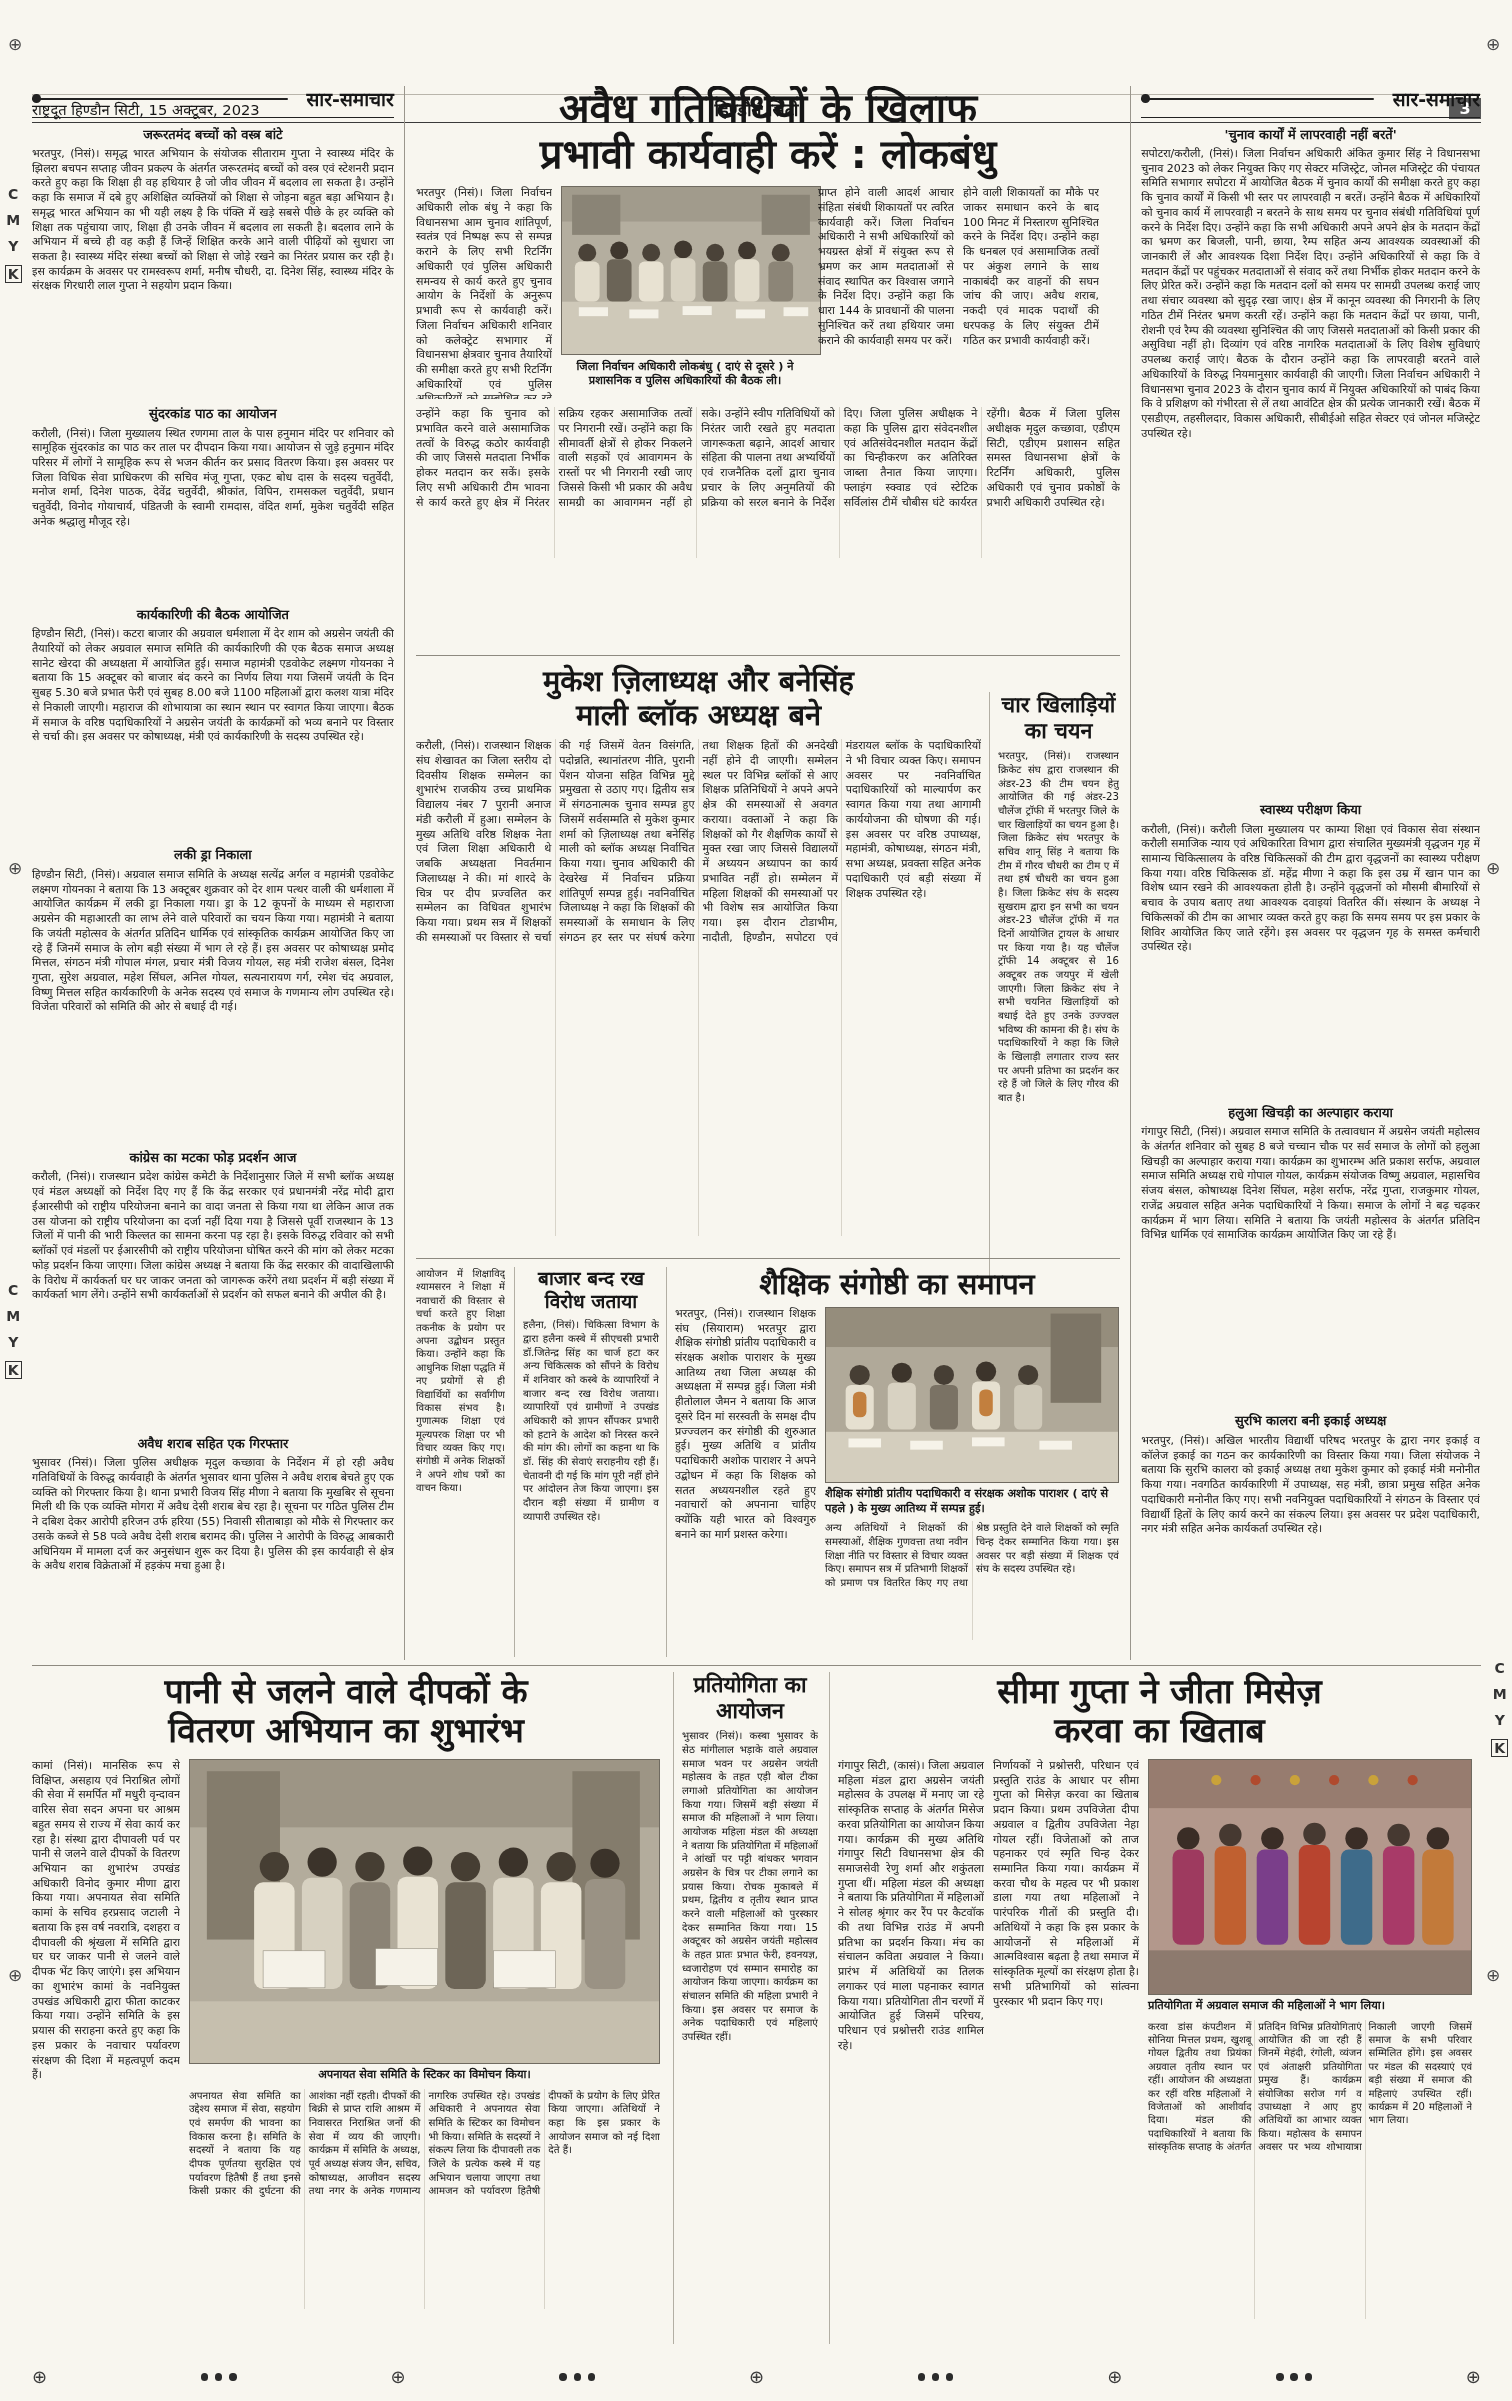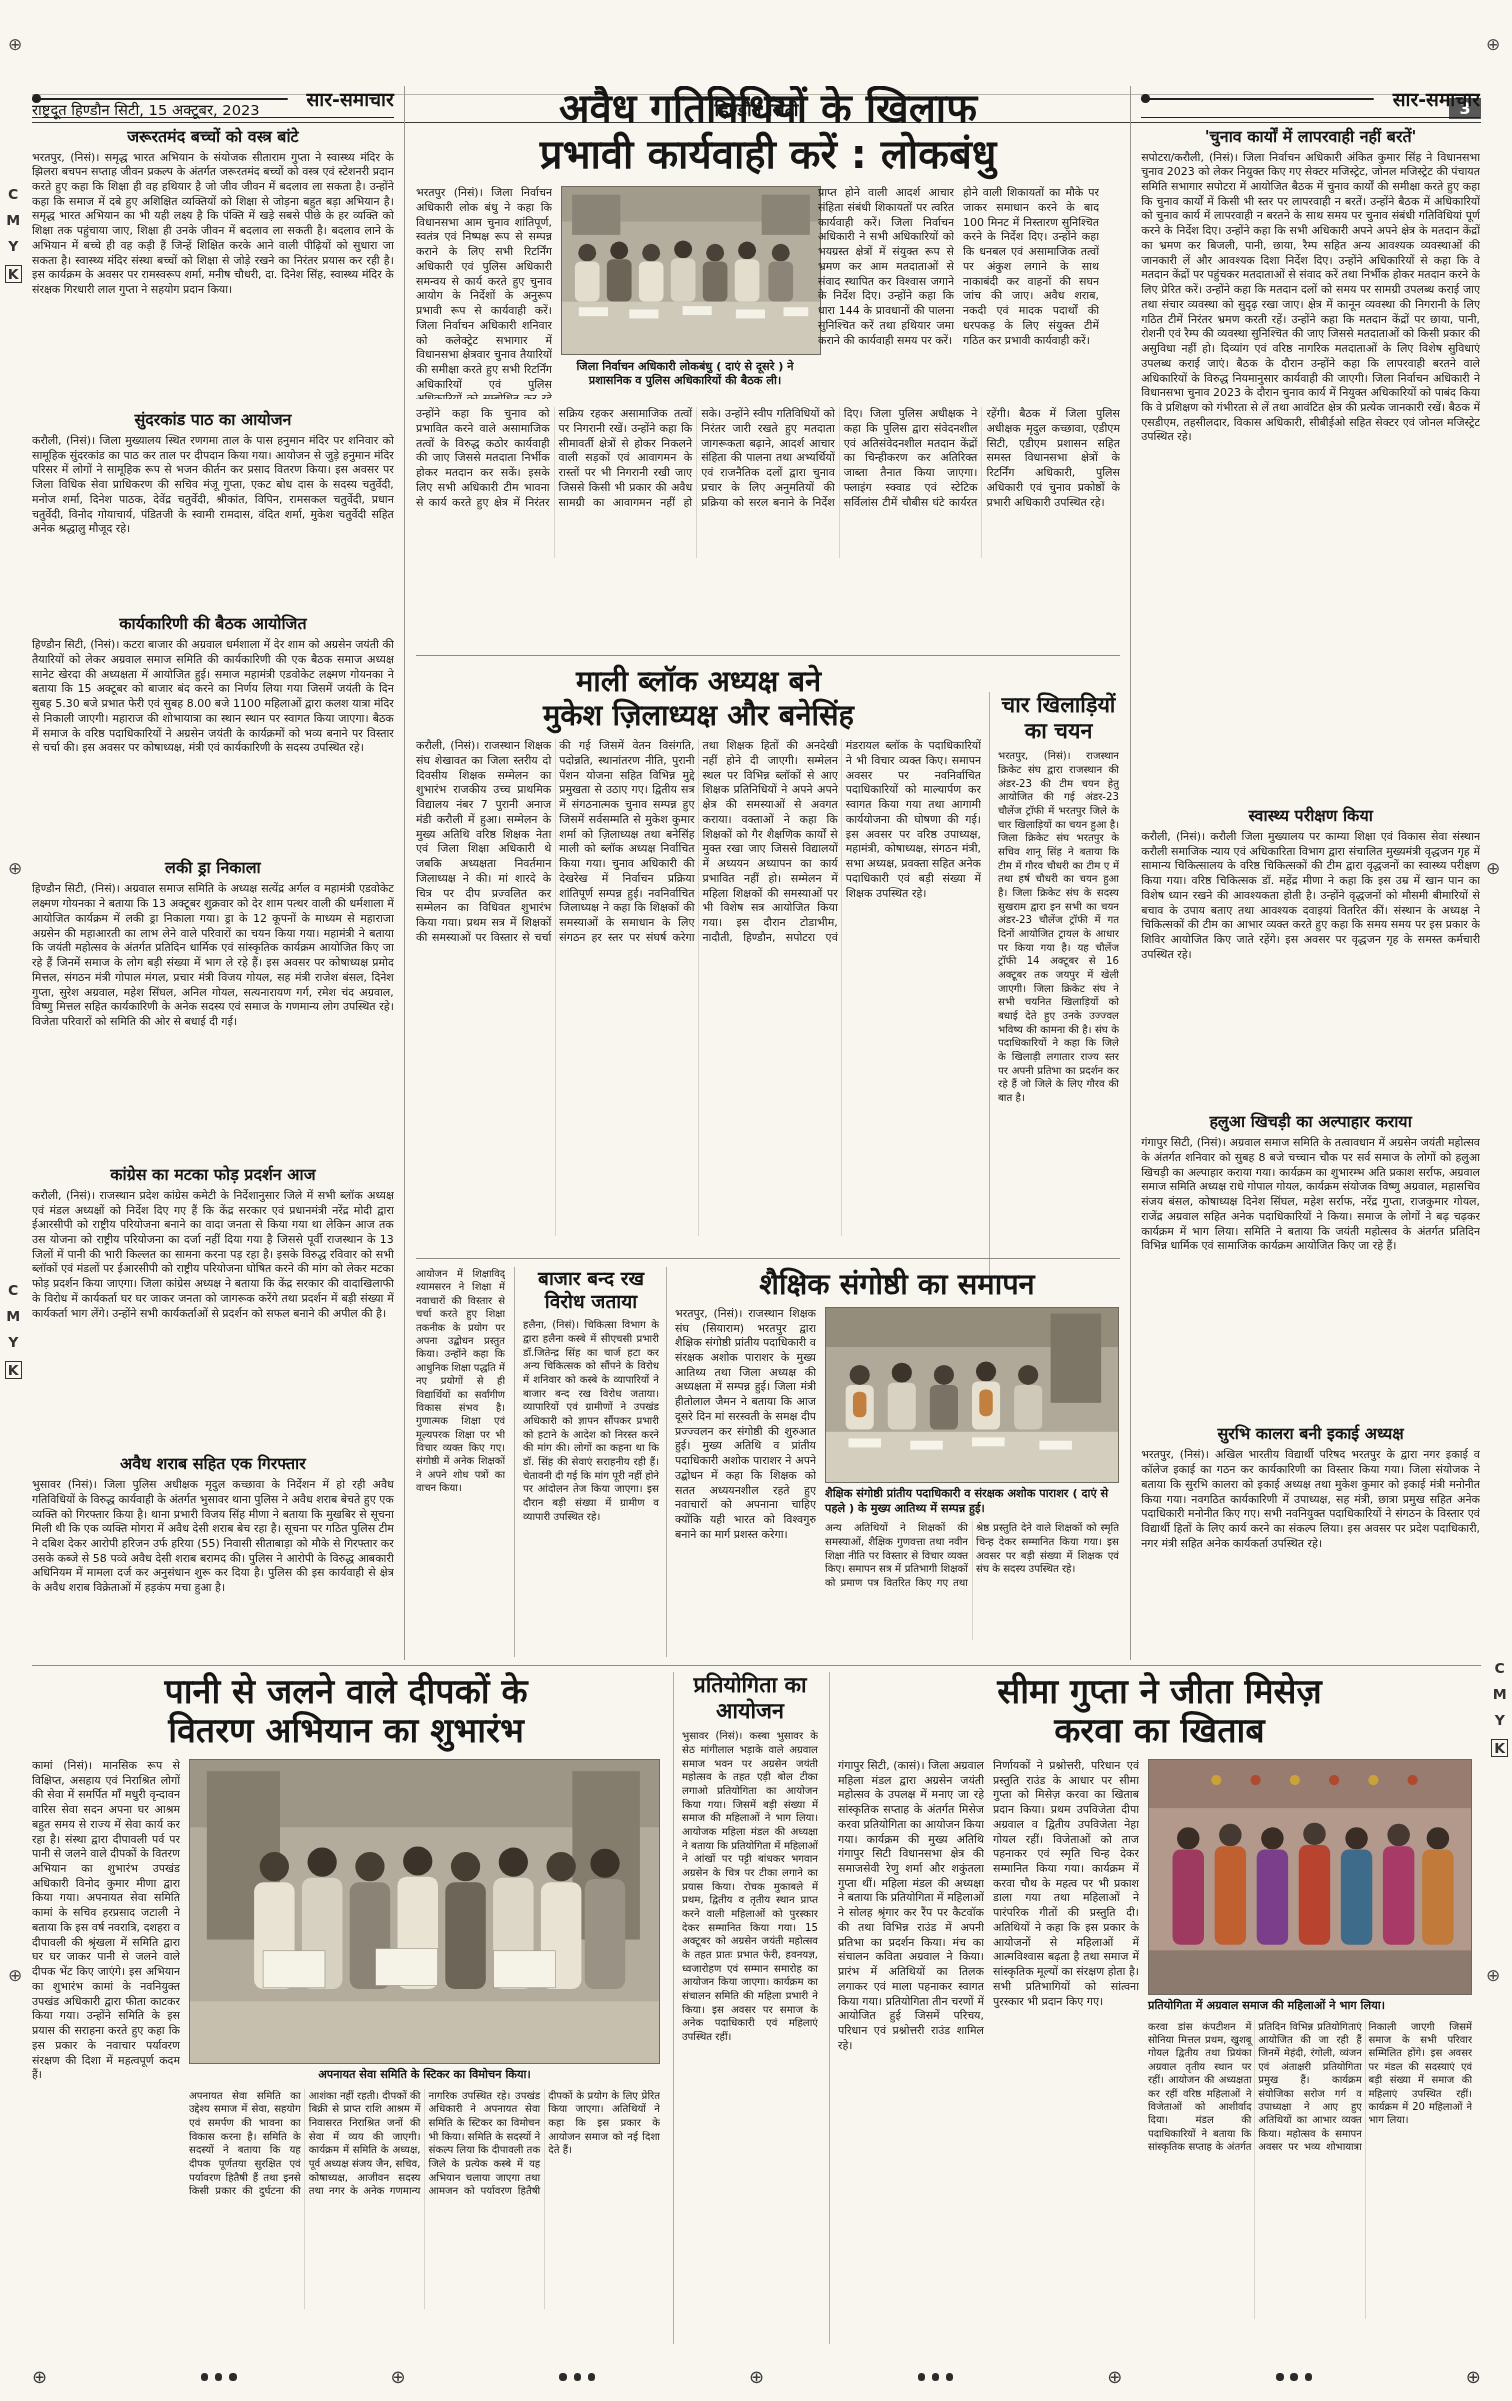--- a/index.html
+++ b/index.html
@@ -21,21 +21,21 @@
   
   .rail { position:absolute; top:86px; height:1574px; overflow:hidden; }
   .rail.left  { left:32px;  width:373px; border-right:0.6px solid #9a968c; padding-right:10.2px; }
   .rail.right { left:1130px; width:350px; border-left:0.6px solid #9a968c; padding-left:10.2px; }
   .rail-head { display:flex; align-items:center; gap:19px; padding-bottom:4.5px;
     border-bottom:1.1px solid #222; margin-bottom:9px; }
   .orn { flex:1; height:2.3px; background:#222; border-radius:1.1px; position:relative; }
   .orn::before { content:""; position:absolute; left:0; top:-3.4px; width:8.5px; height:8.5px; background:#222; border-radius:50%; }
   .rail-title { font-size:19px; font-weight:700; white-space:nowrap; }
   .brief { margin-bottom:11.3px; }
-  .brief h3 { font-size:16px; font-weight:700; text-align:center; line-height:1.22; margin-bottom:4.5px; }
+  .brief h3 { font-size:13px; font-weight:700; text-align:center; line-height:1.22; margin-bottom:4.5px; }
   .bodytext { font-size:11px; line-height:1.34; text-align:justify; overflow:hidden; }
   .small { font-size:10.2px; }
   .tiny  { font-size:10px; }
   
   .abs { position:absolute; }
   .hl-xxl { font-size:40px; font-weight:700; text-align:center; line-height:1.14; }
   .hl-xl  { font-size:34px; font-weight:700; text-align:center; line-height:1.16; }
   .hl-l   { font-size:29px; font-weight:700; text-align:center; line-height:1.18; }
   .hl-m   { font-size:21.5px; font-weight:700; text-align:center; line-height:1.2; }
   .hl-s   { font-size:19px; font-weight:700; text-align:center; line-height:1.2; }
@@ -164,22 +164,22 @@
       </div>
       <p class="bodytext" style="width:136px; height:213px;">प्राप्त होने वाली आदर्श आचार संहिता संबंधी शिकायतों पर त्वरित कार्यवाही करें। जिला निर्वाचन अधिकारी ने सभी अधिकारियों को भयग्रस्त क्षेत्रों में संयुक्त रूप से भ्रमण कर आम मतदाताओं से संवाद स्थापित कर विश्वास जगाने के निर्देश दिए। उन्होंने कहा कि धारा 144 के प्रावधानों की पालना सुनिश्चित करें तथा हथियार जमा कराने की कार्यवाही समय पर करें।</p>
       <p class="bodytext" style="width:136px; height:213px;">होने वाली शिकायतों का मौके पर जाकर समाधान करने के बाद 100 मिनट में निस्तारण सुनिश्चित करने के निर्देश दिए। उन्होंने कहा कि धनबल एवं असामाजिक तत्वों पर अंकुश लगाने के साथ नाकाबंदी कर वाहनों की सघन जांच की जाए। अवैध शराब, नकदी एवं मादक पदार्थों की धरपकड़ के लिए संयुक्त टीमें गठित कर प्रभावी कार्यवाही करें।</p>
     </div>
     <p class="bodytext cols-5" style="margin-top:8px; height:151px;">उन्होंने कहा कि चुनाव को प्रभावित करने वाले असामाजिक तत्वों के विरुद्ध कठोर कार्यवाही की जाए जिससे मतदाता निर्भीक होकर मतदान कर सकें। इसके लिए सभी अधिकारी टीम भावना से कार्य करते हुए क्षेत्र में निरंतर सक्रिय रहकर असामाजिक तत्वों पर निगरानी रखें। उन्होंने कहा कि सीमावर्ती क्षेत्रों से होकर निकलने वाली सड़कों एवं आवागमन के रास्तों पर भी निगरानी रखी जाए जिससे किसी भी प्रकार की अवैध सामग्री का आवागमन नहीं हो सके। उन्होंने स्वीप गतिविधियों को निरंतर जारी रखते हुए मतदाता जागरूकता बढ़ाने, आदर्श आचार संहिता की पालना तथा अभ्यर्थियों एवं राजनैतिक दलों द्वारा चुनाव प्रचार के लिए अनुमतियों की प्रक्रिया को सरल बनाने के निर्देश दिए। जिला पुलिस अधीक्षक ने कहा कि पुलिस द्वारा संवेदनशील एवं अतिसंवेदनशील मतदान केंद्रों का चिन्हीकरण कर अतिरिक्त जाब्ता तैनात किया जाएगा। फ्लाइंग स्क्वाड एवं स्टेटिक सर्विलांस टीमें चौबीस घंटे कार्यरत रहेंगी। बैठक में जिला पुलिस अधीक्षक मृदुल कच्छावा, एडीएम सिटी, एडीएम प्रशासन सहित समस्त विधानसभा क्षेत्रों के रिटर्निंग अधिकारी, पुलिस अधिकारी एवं चुनाव प्रकोष्ठों के प्रभारी अधिकारी उपस्थित रहे।</p>
   </section>
 
   <div class="hrule" style="left:416px; top:655px; width:704px;"></div>
 
   <section class="abs" style="left:416px; top:664px; width:565px; height:589px; overflow:hidden;">
+    <h2 class="hl-l">मुकेश ज़िलाध्यक्ष और बनेसिंह</h2>
     <h2 class="hl-l">माली ब्लॉक अध्यक्ष बने</h2>
-    <h2 class="hl-l">मुकेश ज़िलाध्यक्ष और बनेसिंह</h2>
     <p class="bodytext cols-4" style="margin-top:6.8px; height:497px;">करौली, (निसं)। राजस्थान शिक्षक संघ शेखावत का जिला स्तरीय दो दिवसीय शिक्षक सम्मेलन का शुभारंभ राजकीय उच्च प्राथमिक विद्यालय नंबर 7 पुरानी अनाज मंडी करौली में हुआ। सम्मेलन के मुख्य अतिथि वरिष्ठ शिक्षक नेता एवं जिला शिक्षा अधिकारी थे जबकि अध्यक्षता निवर्तमान जिलाध्यक्ष ने की। मां शारदे के चित्र पर दीप प्रज्वलित कर सम्मेलन का विधिवत शुभारंभ किया गया। प्रथम सत्र में शिक्षकों की समस्याओं पर विस्तार से चर्चा की गई जिसमें वेतन विसंगति, पदोन्नति, स्थानांतरण नीति, पुरानी पेंशन योजना सहित विभिन्न मुद्दे प्रमुखता से उठाए गए। द्वितीय सत्र में संगठनात्मक चुनाव सम्पन्न हुए जिसमें सर्वसम्मति से मुकेश कुमार शर्मा को ज़िलाध्यक्ष तथा बनेसिंह माली को ब्लॉक अध्यक्ष निर्वाचित किया गया। चुनाव अधिकारी की देखरेख में निर्वाचन प्रक्रिया शांतिपूर्ण सम्पन्न हुई। नवनिर्वाचित जिलाध्यक्ष ने कहा कि शिक्षकों की समस्याओं के समाधान के लिए संगठन हर स्तर पर संघर्ष करेगा तथा शिक्षक हितों की अनदेखी नहीं होने दी जाएगी। सम्मेलन स्थल पर विभिन्न ब्लॉकों से आए शिक्षक प्रतिनिधियों ने अपने अपने क्षेत्र की समस्याओं से अवगत कराया। वक्ताओं ने कहा कि शिक्षकों को गैर शैक्षणिक कार्यों से मुक्त रखा जाए जिससे विद्यालयों में अध्ययन अध्यापन का कार्य प्रभावित नहीं हो। सम्मेलन में महिला शिक्षकों की समस्याओं पर भी विशेष सत्र आयोजित किया गया। इस दौरान टोडाभीम, नादौती, हिण्डौन, सपोटरा एवं मंडरायल ब्लॉक के पदाधिकारियों ने भी विचार व्यक्त किए। समापन अवसर पर नवनिर्वाचित पदाधिकारियों को माल्यार्पण कर स्वागत किया गया तथा आगामी कार्ययोजना की घोषणा की गई। इस अवसर पर वरिष्ठ उपाध्यक्ष, महामंत्री, कोषाध्यक्ष, संगठन मंत्री, सभा अध्यक्ष, प्रवक्ता सहित अनेक पदाधिकारी एवं बड़ी संख्या में शिक्षक उपस्थित रहे।</p>
   </section>
 
   <section class="abs vline-l" style="left:989px; top:692px; width:130px; height:589px; overflow:hidden;">
     <h2 class="hl-m">चार खिलाड़ियों</h2>
     <h2 class="hl-m">का चयन</h2>
     <p class="bodytext small" style="margin-top:5.6px; height:519px;">भरतपुर, (निसं)। राजस्थान क्रिकेट संघ द्वारा राजस्थान की अंडर-23 की टीम चयन हेतु आयोजित की गई अंडर-23 चौलेंज ट्रॉफी में भरतपुर जिले के चार खिलाड़ियों का चयन हुआ है। जिला क्रिकेट संघ भरतपुर के सचिव शानू सिंह ने बताया कि टीम में गौरव चौधरी का टीम ए में तथा हर्ष चौधरी का चयन हुआ है। जिला क्रिकेट संघ के सदस्य सुखराम द्वारा इन सभी का चयन अंडर-23 चौलेंज ट्रॉफी में गत दिनों आयोजित ट्रायल के आधार पर किया गया है। यह चौलेंज ट्रॉफी 14 अक्टूबर से 16 अक्टू़बर तक जयपुर में खेली जाएगी। जिला क्रिकेट संघ ने सभी चयनित खिलाड़ियों को बधाई देते हुए उनके उज्ज्वल भविष्य की कामना की है। संघ के पदाधिकारियों ने कहा कि जिले के खिलाड़ी लगातार राज्य स्तर पर अपनी प्रतिभा का प्रदर्शन कर रहे हैं जो जिले के लिए गौरव की बात है।</p>
   </section>
 
   <div class="hrule" style="left:416px; top:1258px; width:704px;"></div>

